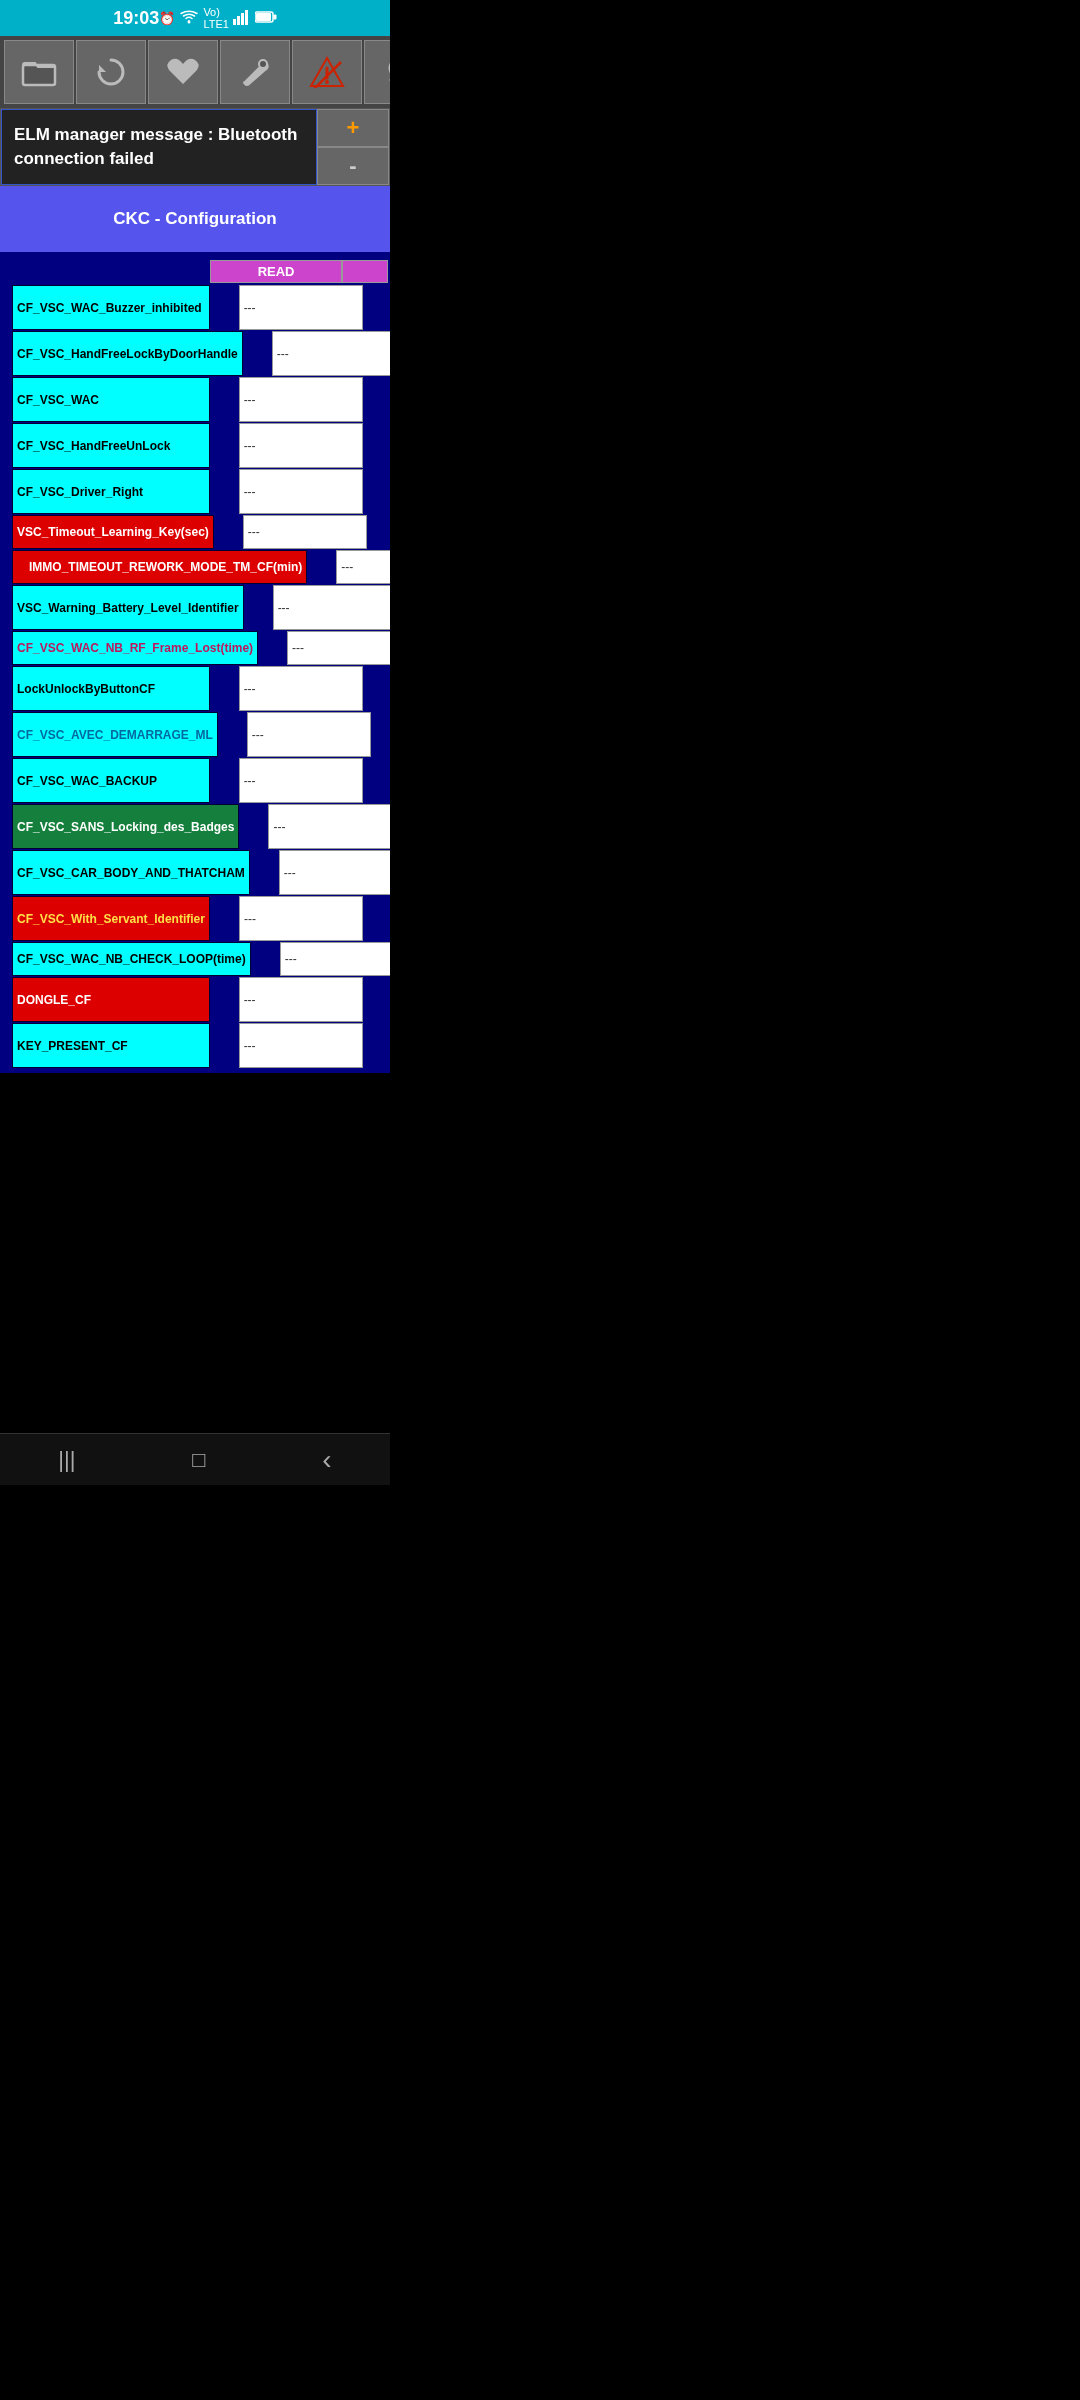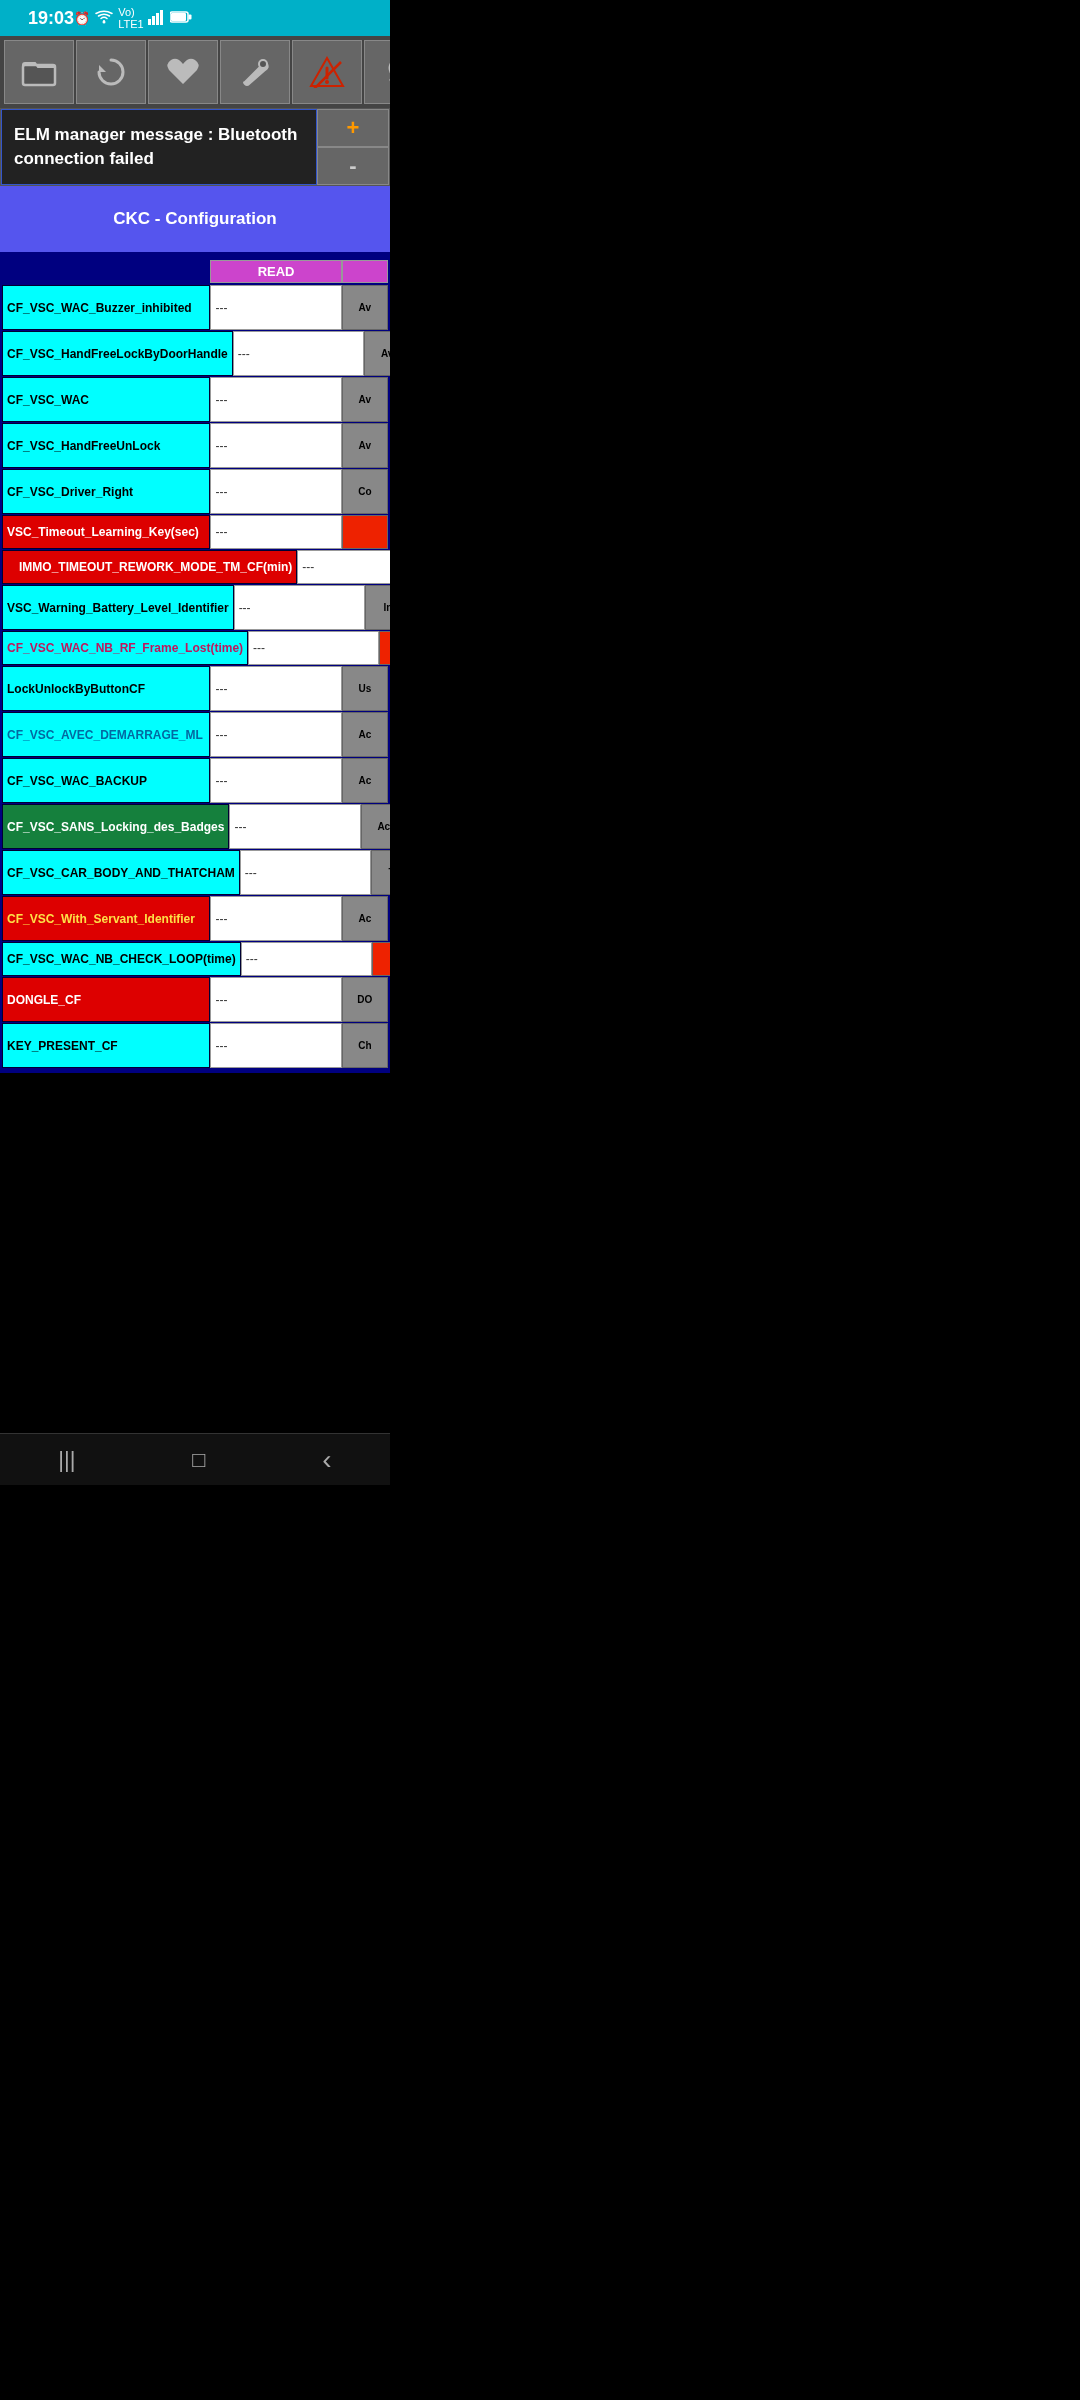--- a/index.html
+++ b/index.html
@@ -11,23 +11,23 @@
       background: #000;
       font-family: Arial, sans-serif;
       font-size: 13px;
       overflow-x: hidden;
     }
 
     
     .status-bar {
       background: #00b0c8;
       display: flex;
-      justify-content: flex-start;
-      align-items: center;
-      padding: 4px 28px;
+      justify-content: center;
+      align-items: center;
+      padding: 4px 12px;
       height: 36px;
     }
     .status-time {
       color: #fff;
       font-size: 18px;
       font-weight: bold;
     }
     .status-icons {
       display: flex;
       align-items: center;
@@ -145,22 +145,23 @@
       font-weight: bold;
       font-size: 12px;
       padding: 3px 0;
       border: 1px solid #999;
     }
 
     
     .table-row {
       display: flex;
       align-items: stretch;
-      margin: 1px 2px;
+      margin: 1px 12px;
       min-height: 28px;
+      gap: 29px;
     }
     .cell-name {
       flex: 0 0 54%;
       padding: 3px 4px;
       font-size: 12px;
       font-weight: bold;
       display: flex;
       align-items: center;
       border: 1px solid #003;
       color: #000;

